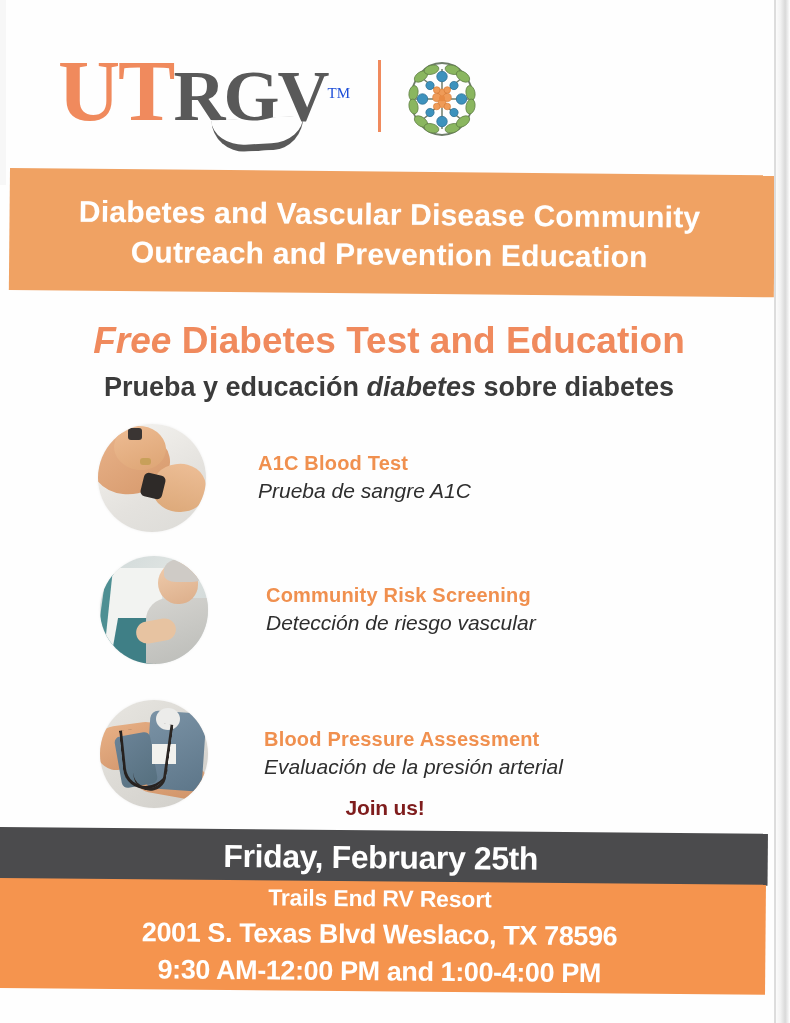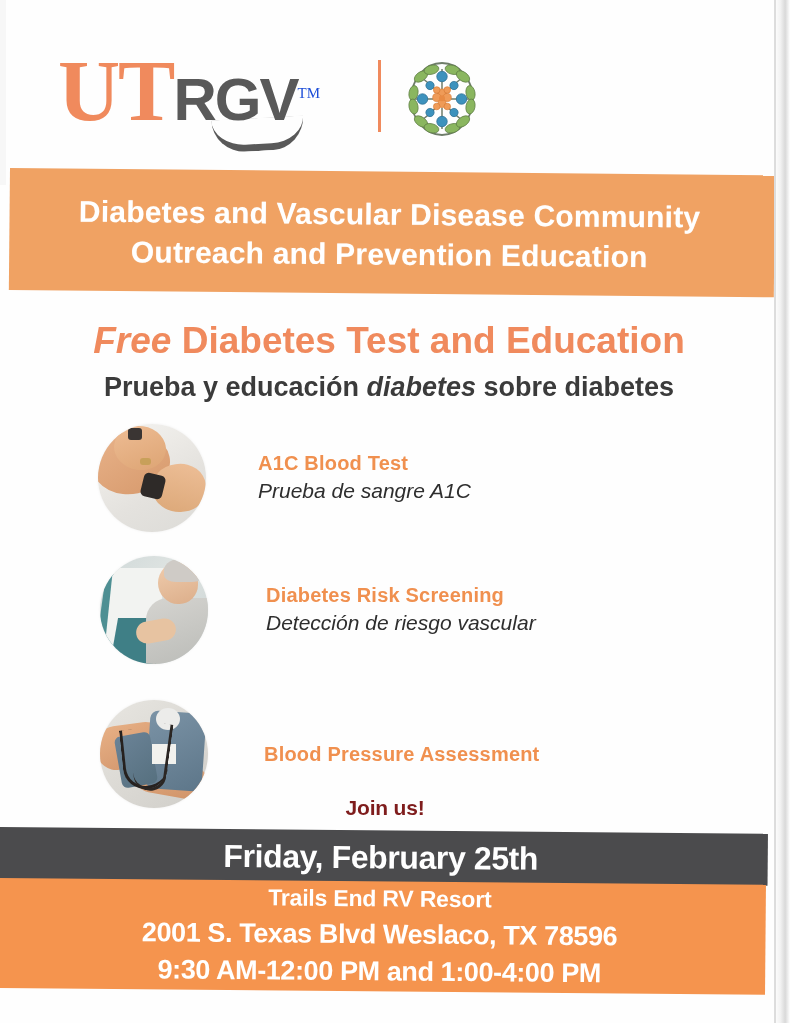--- a/index.html
+++ b/index.html
@@ -12,21 +12,21 @@
   .scan-page{position:absolute;inset:0;background:#fefefe;}
   .scan-edge{position:absolute;top:0;right:0;width:16px;height:100%;
     background:linear-gradient(to right,#ffffff 0%,#f2f2f2 40%,#d9d9d9 70%,#ffffff 100%);}
   .scan-edge2{position:absolute;top:0;right:14px;width:2px;height:100%;background:#cfcfcf;opacity:.7;}
   .left-mark{position:absolute;left:0;top:0;width:6px;height:185px;background:#f7f7f7;}
 
   
   .logobar{position:absolute;left:0;top:22px;width:790px;height:130px;}
   .utrgv{position:absolute;left:58px;top:26px;line-height:1;}
   .utrgv .ut{font-family:"Liberation Serif",serif;font-weight:700;font-size:86px;color:#F08A5D;letter-spacing:-2px;}
-  .utrgv .rgv{font-family:Liberation Sans, sans-serif;font-weight:700;font-size:60px;color:#595959;letter-spacing:-2px;}
+  .utrgv .rgv{font-family:Liberation Serif, serif;font-weight:700;font-size:72px;color:#595959;letter-spacing:-2px;}
   .utrgv .tm{font-family:"Liberation Serif",serif;font-size:15px;color:#1d4ed8;vertical-align:22px;letter-spacing:0;}
   .gswash{position:absolute;left:212px;top:96px;width:92px;height:26px;
     border-bottom:7px solid #595959;border-radius:0 0 60px 60px;
     transform:rotate(-3deg);}
   .divider{position:absolute;left:378px;top:38px;width:3px;height:72px;background:#F08A5D;}
 
   
   .emblem{position:absolute;left:404px;top:38px;width:76px;height:78px;}
   
   .uthealth{position:absolute;left:487px;top:36px;line-height:1;}
@@ -242,40 +242,41 @@
         <div class="teal"></div>
           <div class="coat"></div>
           <div class="teal2"></div>
         <div class="body"></div>
           <div class="arm"></div>
           <div class="head"></div>
           <div class="hair"></div>
       </div>
     </div>
     <div class="txt">
-      <div class="en">Diabetes Risk Screening</div>
+      <div class="en">Community Risk Screening</div>
       <div class="es">Detección de riesgo vascular</div>
     </div>
   </div>
 
   <div class="svc" id="svc-2">
     <div class="thumb">
       <div class="ph ph-c">
         <div class="arm"></div>
           <div class="arm2"></div>
         <div class="cuff"></div>
           <div class="cuff2"></div>
         <div class="sq"></div>
           <div class="gauge"></div>
         <div class="tube"></div>
           <div class="tube2"></div>
       </div>
     </div>
     <div class="txt">
       <div class="en">Blood Pressure Assessment</div>
+      <div class="es">Evaluación de la presión arterial</div>
     </div>
   </div>
 
   <div class="joinus">Join us!</div>
 
   <div class="date-band"></div>
   <div class="date-text">Friday, February 25th</div>
 
   <div class="foot-band"></div>
   <div class="foot-text">

